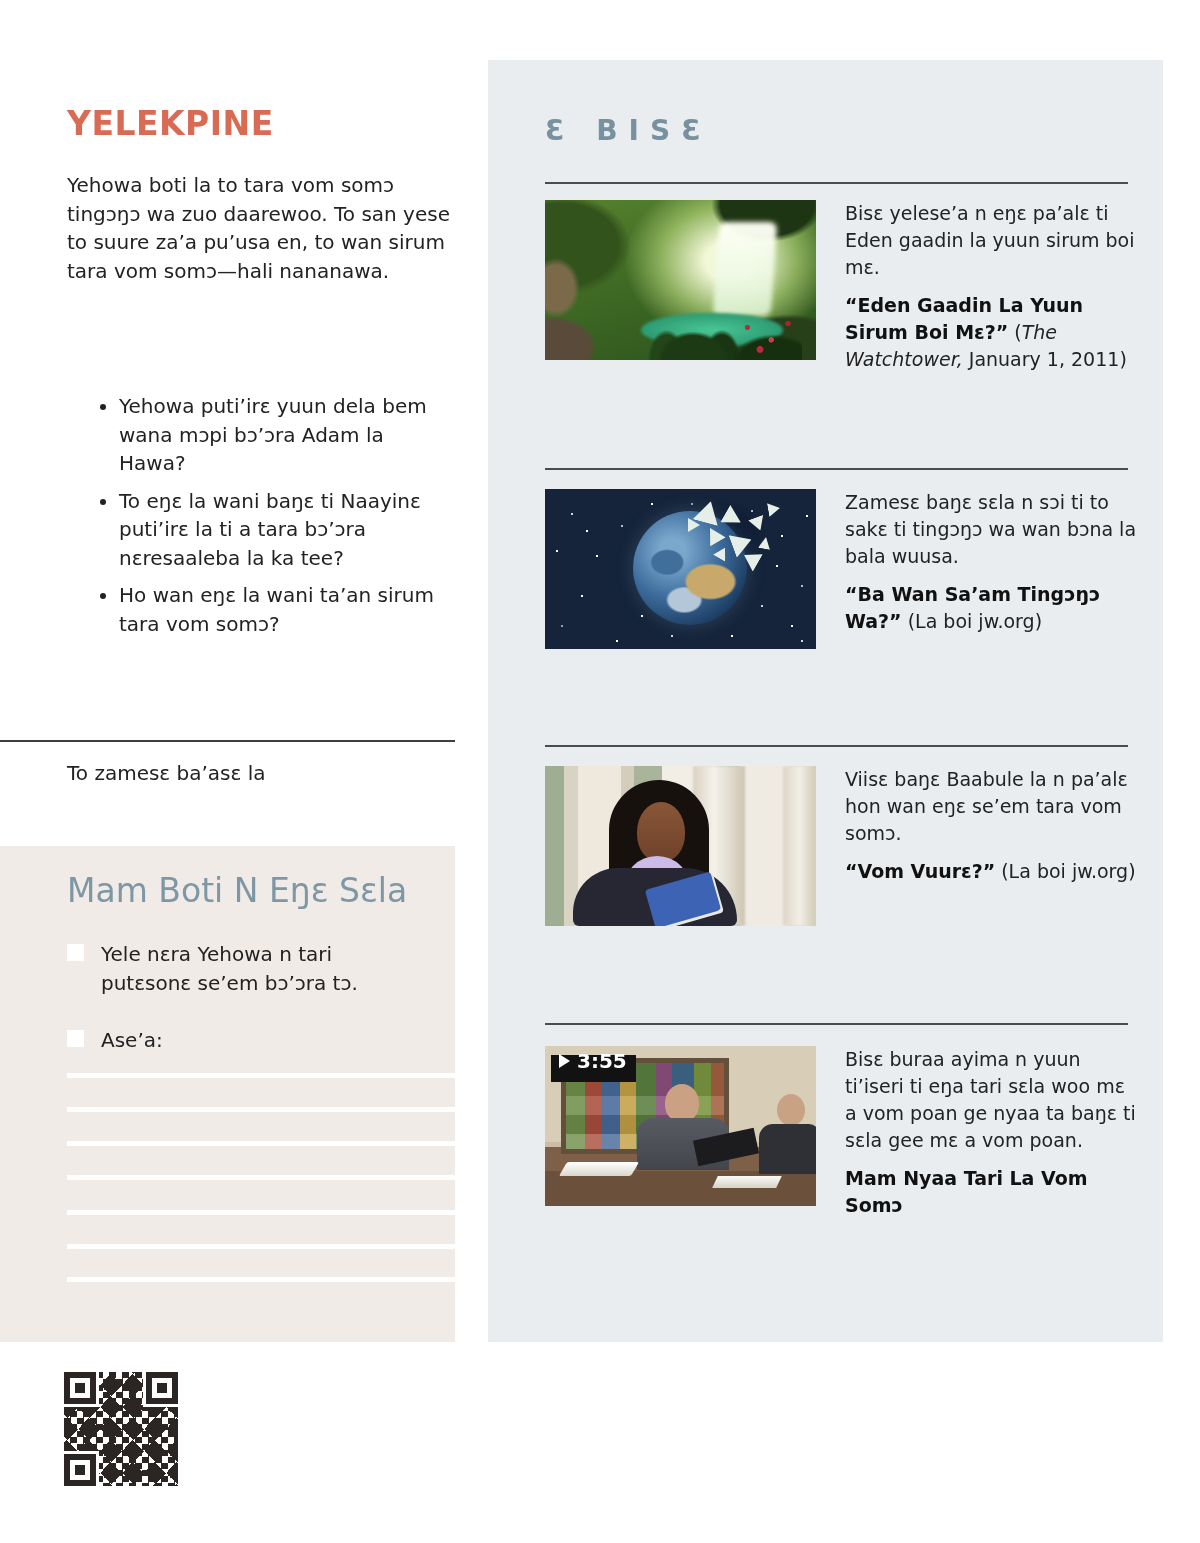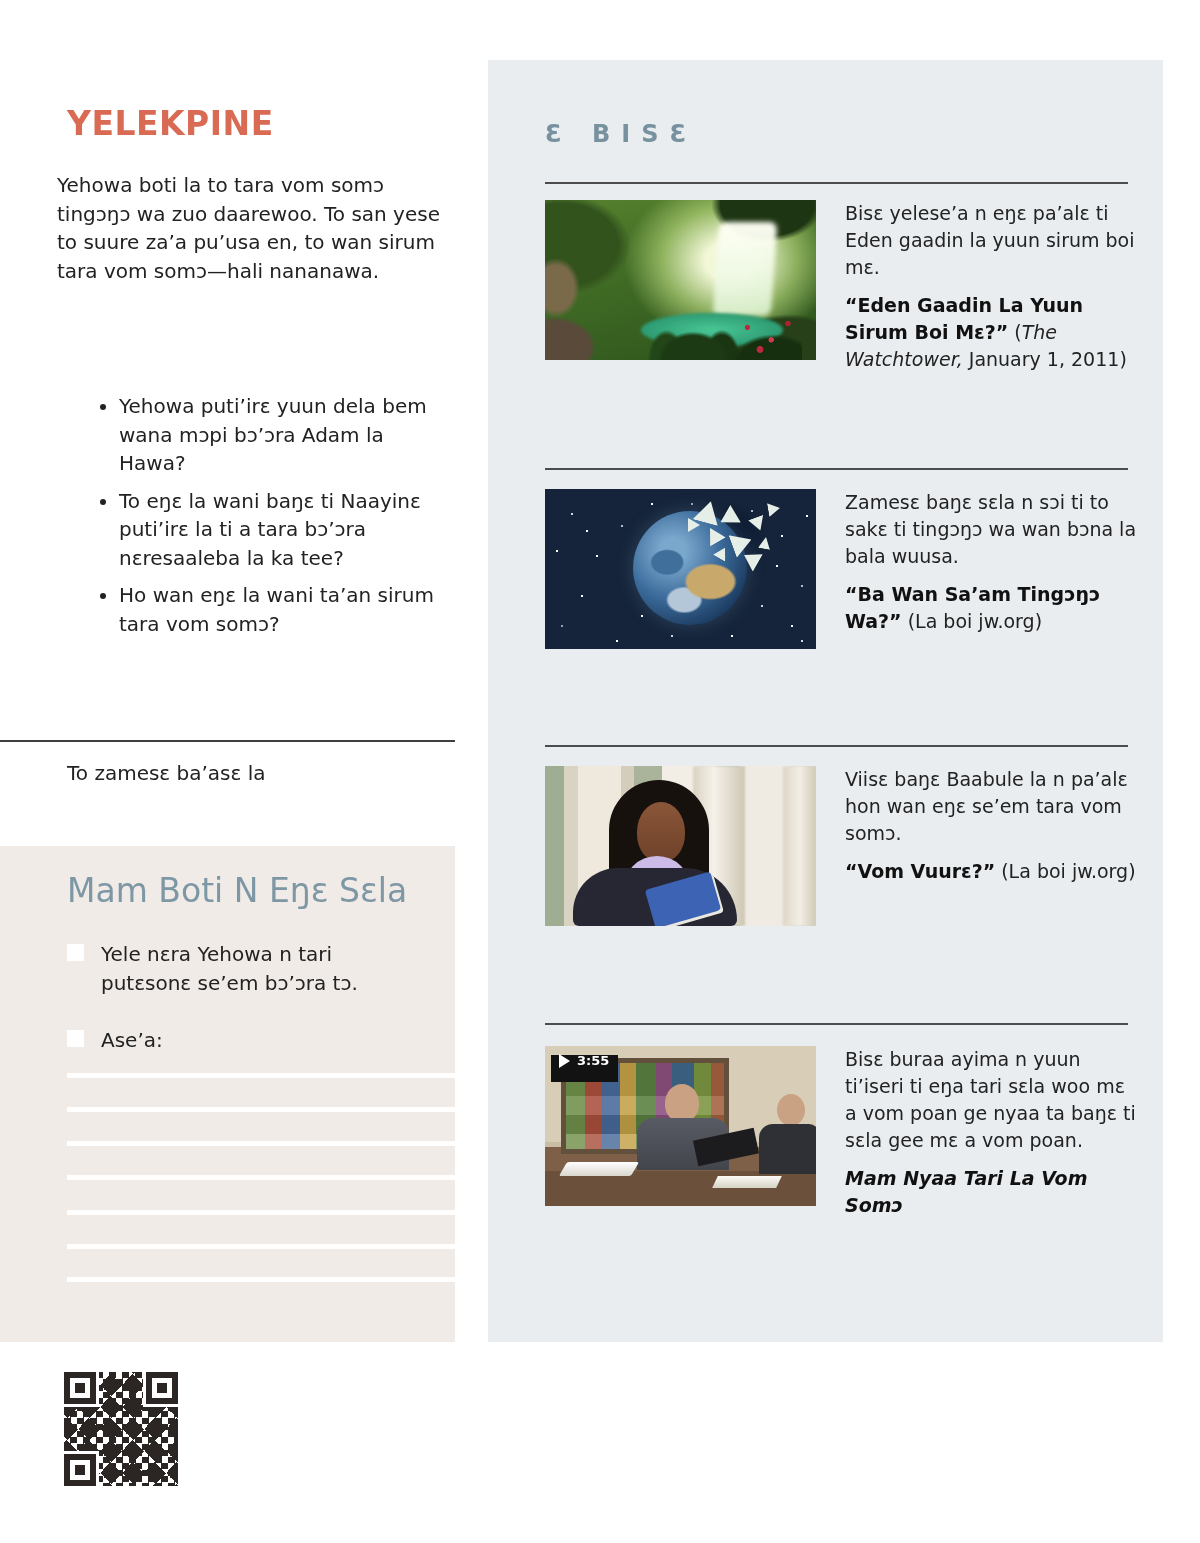--- a/index.html
+++ b/index.html
@@ -6,51 +6,51 @@
   html,body { background:#ffffff; }
   .page {
     position: relative; width: 1200px; height: 1502px; background: #ffffff;
     font-family: "DejaVu Sans", "Liberation Sans", sans-serif; color: #1f1f1f;
     overflow: hidden;
   }
   .abs { position: absolute; }
 
   
   .yelekpine { left:67px; top:104px; font-size:33px; font-weight:bold; letter-spacing:.5px; color:#d96b55; }
-  .intro { left:57px; top:171px; width:400px; font-size:20px; line-height:28.5px; color:#222; }
+  .intro { left:67px; top:171px; width:400px; font-size:20px; line-height:28.5px; color:#222; }
   .q-title { left:67px; top:324px; font-size:33px; font-weight:bold; color:#7e97a5; }
   .questions { left:95px; top:392px; width:345px; font-size:20px; line-height:28.5px; color:#222; list-style:disc; padding-left:24px; }
   .questions li { margin-bottom:9px; }
   .left-rule { left:0; top:740px; width:455px; height:0; border-top:2px solid #3f3f3f; }
   .goal-note { left:67px; top:761px; font-size:20px; color:#222; }
 
   .worksheet { left:0; top:846px; width:455px; height:496px; background:#f1ebe7; }
   .worksheet h2 { position:absolute; left:67px; top:25px; font-size:33px; font-weight:normal; color:#7e97a5; }
   .check-row { position:absolute; left:67px; width:340px; }
   .check-row.row1 { top:94px; }
   .check-row.row2 { top:180px; }
   .checkbox { position:absolute; left:0; top:4px; width:17px; height:17px; background:#ffffff; display:inline-block; }
   .check-label { display:block; padding-left:34px; font-size:20px; line-height:28.5px; color:#222; }
   .ws-line { position:absolute; left:67px; width:388px; height:5px; background:#ffffff; }
   .l1{top:227px}.l2{top:261px}.l3{top:295px}.l4{top:329px}.l5{top:364px}.l6{top:398px}.l7{top:431px}
 
   
   .panel { left:488px; top:60px; width:675px; height:1282px; background:#e9edf0; }
-  .panel-title { position:absolute; left:57px; top:60px; font-size:24px; font-weight:bold; letter-spacing:11px; color:#78919f; }
+  .panel-title { position:absolute; left:57px; top:54px; font-size:28px; font-weight:bold; letter-spacing:11px; color:#78919f; }
   .pdiv { position:absolute; left:57px; width:583px; height:0; border-top:2px solid #4c4c4c; }
   .d1{top:122px}.d2{top:408px}.d3{top:685px}.d4{top:963px}
   .item { position:absolute; left:57px; display:flex; gap:29px; }
   .i1{top:140px}.i2{top:429px}.i3{top:706px}.i4{top:986px}
   .thumb { position:relative; width:271px; height:160px; flex:none; overflow:hidden; }
   .itext { width:292px; }
   .itext p { font-size:19px; line-height:27px; color:#222; }
   .itext .desc { margin-bottom:11px; }
   .itext .src strong { font-weight:bold; color:#111; }
   .itext .src i { font-style:italic; }
-  .i4 .src strong { font-style:italic; }
+  .i4 .src strong { }
 
   
   .thumb1 { background:
     radial-gradient(100px 60px at 90% 96%, #27401a 0 58%, transparent 66%),
     radial-gradient(70px 50px at 3% 92%, #5a4a3a 0 52%, transparent 62%),
     radial-gradient(40px 50px at 4% 55%, #7a6a4a 0 45%, transparent 60%),
     radial-gradient(110px 80px at 6% 28%, #33531d 0 52%, transparent 63%),
     radial-gradient(90px 60px at 82% 3%, #1d3512 0 52%, transparent 62%),
     radial-gradient(150px 120px at 68% 38%, rgba(252,255,225,.95) 0 16%, rgba(205,235,140,.55) 45%, rgba(120,180,80,0) 70%),
     linear-gradient(165deg, #57822e 0%, #3f6a24 45%, #2c521c 100%); }
@@ -131,21 +131,21 @@
     clip-path:polygon(0 0,100% 0,50% 100%); }
   .m1tie { position:absolute; left:134px; top:75px; width:7px; height:30px; background:#9c3434; }
   .m1folder { position:absolute; left:150px; top:88px; width:62px; height:26px; background:#1c1c1e; transform:rotate(-12deg); }
   .m2head { position:absolute; left:232px; top:48px; width:28px; height:32px; background:#c9a183; border-radius:50%; }
   .m2body { position:absolute; left:214px; top:78px; width:60px; height:50px; background:#2e3036; border-radius:14px 10px 0 0; }
   .book1 { position:absolute; left:18px; top:116px; width:72px; height:14px;
     background:linear-gradient(180deg,#ffffff,#d9d6cc); transform:skewX(-30deg); border-radius:2px; }
   .book2 { position:absolute; left:170px; top:130px; width:64px; height:12px;
     background:linear-gradient(180deg,#fbfaf5,#d6d2c6); transform:skewX(-25deg); }
   .badge { position:absolute; left:6px; top:9px; height:27px; padding:0 9px 16px 8px; background:#121212;
-    display:flex; align-items:center; gap:7px; color:#fff; font-size:13px; font-weight:bold; z-index:3; }
+    display:flex; align-items:center; gap:7px; color:#fff; font-size:20px; font-weight:bold; z-index:3; }
   .play-tri { width:0; height:0; border-left:11px solid #fff; border-top:7px solid transparent; border-bottom:7px solid transparent; }
 
   
   .qr { left:64px; top:1372px; width:114px; height:114px; background:#fff;
     background-image:
       repeating-linear-gradient(90deg,#2b2523 0 7px, transparent 7px 14px),
       repeating-linear-gradient(0deg,#2b2523 0 7px, #fff 7px 14px); }
   .qr { background-image:
       repeating-conic-gradient(from 45deg, #2b2523 0% 25%, transparent 0% 50%),
       repeating-conic-gradient(#2b2523 0% 25%, #ffffff 0% 50%);

